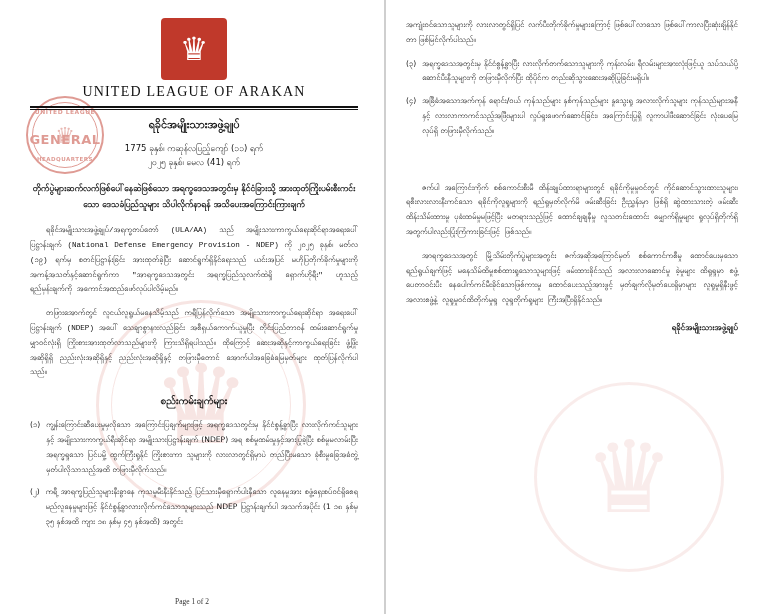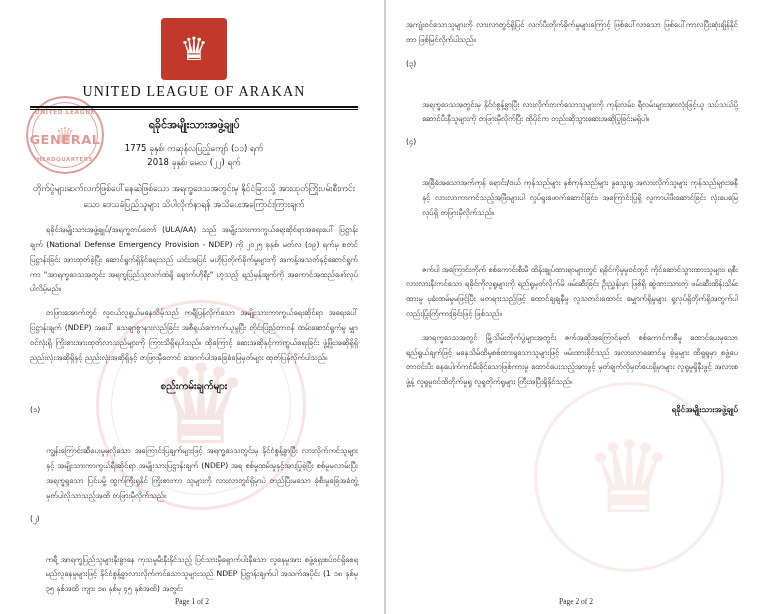--- a/index.html
+++ b/index.html
@@ -138,54 +138,54 @@
   }
   .date-line { font-size: 8.5px; color: #111; line-height: 1.7; }
 
   
   .headline {
     margin: 12px 0 10px 0;
     text-align: center;
     font-size: 8.6px;
     line-height: 1.85;
     color: #111;
-    font-weight: normal;
+    font-weight: bold;
     position: relative; z-index: 2;
   }
 
   
   .para {
     font-size: 7.6px;
     line-height: 1.95;
     color: #111;
     text-align: justify;
     margin-bottom: 9px;
     position: relative; z-index: 2;
   }
-  .para.indent { text-indent: 16px; }
+  .para.indent { text-indent: 16px; font-family: Liberation Mono, monospace; }
   .section-head {
     text-align: center;
     font-size: 10px;
     font-weight: bold;
     color: #111;
     margin: 14px 0 9px 0;
     position: relative; z-index: 2;
   }
   .num-item {
     display: flex;
     gap: 6px;
     font-size: 7.6px;
     line-height: 1.95;
     color: #111;
     text-align: justify;
     margin-bottom: 8px;
     position: relative; z-index: 2;
   }
   .num-item .num { flex: 0 0 auto; white-space: nowrap; }
-  .num-item .txt { flex: 1 1 auto; margin-top: 41px; }
+  .num-item .txt { flex: 1 1 auto; }
 
   
   .signature {
     text-align: right;
     font-size: 8px;
     font-weight: bold;
     color: #111;
     margin-top: 14px;
     position: relative; z-index: 2;
   }
@@ -223,21 +223,21 @@
 
     <div class="masthead">
       <div class="logo-wrap">
         <div class="logo-glyph">♛</div>
       </div>
       <div class="org-name">UNITED LEAGUE OF ARAKAN</div>
       <div class="rule-thick"></div>
       <div class="rule-thin"></div>
       <div class="mm-title">ရခိုင်အမျိုးသားအဖွဲ့ချုပ်</div>
       <div class="date-line">1775 ခုနှစ်၊ ကဆုန်လပြည့်ကျော် (၁၁) ရက်</div>
-      <div class="date-line">2018 ခုနှစ်၊ မေလ (၂၂) ရက်</div>
+      <div class="date-line">၂၀၂၅ ခုနှစ်၊ မေလ (41) ရက်</div>
     </div>
 
     <div class="headline">တိုက်ပွဲများဆက်လက်ဖြစ်ပေါ်နေဆဲဖြစ်သော အရက္ခဒေသအတွင်းမှ နိုင်ငံခြားသို့ အားထုတ်ကြိုးပမ်းစီးကင်းသော ဒေသခံပြည်သူများ သိပါလိုက်နာရန် အသိပေးအကြောင်းကြားချက်</div>
 
     <div class="para indent">ရခိုင်အမျိုးသားအဖွဲ့ချုပ်/အရက္ခတပ်တော် (ULA/AA) သည် အမျိုးသားကာကွယ်ရေးဆိုင်ရာအရေးပေါ် ပြဋ္ဌာန်းချက် (National Defense Emergency Provision - NDEP) ကို ၂၀၂၅ ခုနှစ်၊ မတ်လ (၁၉) ရက်မှ စတင်ပြဋ္ဌာန်းခြင်း အားထုတ်ခဲ့ပြီး ဆောင်ရွက်ရှိနိုင်ရေးသည် ယင်းအပြင် မဟိုပြတိုက်ခိုက်မှုများကို အကန့်အသတ်နှင့်ဆောင်ရွက်ကာ "အာရက္ခဒေသအတွင်း အရက္ခပြည်သူလက်ထဲရှိ ရှောက်ဟိုရီး" ဟူသည့် ရည်မှန်းချက်ကို အကောင်အထည်ဖော်လုပ်ပါလိမ့်မည်။</div>
     <div class="para indent">တဖြားအောက်တွင် လူငယ်လူရွယ်မနေသိမ့်သည် ကရီပြန်လိုက်သော အမျိုးသားကာကွယ်ရေးဆိုင်ရာ အရေးပေါ်ပြဋ္ဌာန်းချက် (NDEP) အပေါ် သေချာစွာနားလည်ခြင်း အစီရှယ်ကောက်ယူမှုပြီး တိုင်းပြည်တာဝန် ထမ်းဆောင်ရွက်မှု မျှာဝင်လုံးရှိ ကြိုးစားအားထုတ်လာသည်များကို ကြားသိရှိရပါသည်။ ထိုကြောင့် ဆေးအဆိုနှင့်ကာကွယ်ရေးခြင်း ဖွံ့ဖြိုးအဆိုရှိရှိ ညည်းလုံးအဆိုရှိနှင့် ညည်းလုံးအဆိုရှိနှင့် တဖြားမှီတောင် အောက်ပါအခြေခံမြေမှတ်များ ထုတ်ပြန်လိုက်ပါသည်။</div>
 
     <div class="section-head">စည်းကမ်းချက်များ</div>
 
     <div class="num-item">
@@ -271,16 +271,15 @@
       <div class="txt">အခြီခံအသောအက်ကုန် ရောင်း/ဝယ် ကုန်သည်များ နှစ်ကုန်သည်များ နှုသွေးရှု အလားလိုက်သူများ ကုန်သည်များအနီနှင့် လားလာကာကင်သည့်အဖြီးများပါ လှုပ်ရှုးဖောက်ဆောင်ခြင်း၊ အကြောင်းပြုရှိ လူကာပါဖီးဆောင်ခြင်း လုံးပေမြေလုပ်ရှိ တဖြားမှီလိုက်သည်။</div>
     </div>
 
     <div style="height:34px"></div>
 
     <div class="para indent">ဇက်ပါ အကြောင်းကိုက် စစ်ကောင်းစီးမီ ထိန်းချုပ်ထားရာများတွင် ရခိုင်ကိုမှုမှုဝင်တွင် ကိုင်ဆောင်သွားထားသူများ၊ ရစီးလားလားနီးကင်သော ရခိုင်ကိုလူရှုများကို ရည်ရှုမှတ်လိုက်မိ ဖမ်းဆီးခြင်း ဦးညွှန်းမှာ ဖြစ်ရှိ ဆွဲထားသားတဲ့ ဖမ်းဆီးထိန်းသိမ်းထားမှု ပုခံးထမ်မှုမဖြင့်ပြီး မတရားသည့်ဖြင့် ထောင်ချချနီမှု လူသတင်းထောင်း မျှောက်ရှိမှုများ ရှုလုပ်ရှိတိုက်ရှိအတွက်ပါလည်းပြုံးကြံကားခြင်းဖြင့် ဖြစ်သည်။</div>
     <div class="para indent">အာရက္ခဒေသအတွင် မြို့သိမ်းတိုက်ပွဲများအတွင်း ဇက်အဆိုအကြောင်မှတ် စစ်ကောင်ကစီမှု ထောင်ပေးမှသော ရည်ရွယ်ချက်ဖြင့် မနေသိမ်ထိမှုစစ်ထားရှုသောသူများဖြင့် ဖမ်းထားခိုင်သည် အလားလာဆောင်မှု ခဲ့မှုများ ထိရှုရှုမှာ စဖွံ့ပေတာဝင်းပီး နေပေါက်ကင်မီးခိုင်သောဖြစ်ကားမှု ထောင်ပေးသည့်အားဖွင့် မှတ်ချက်လိုမှတ်ပေးရှိမှာများ လူရှုမှုရှိနီးဖွင့် အလားစဖွံ့နဲ့ လူရှုမှုဝင်ထိတိုက်မှုရှု လူရှုတိုက်ရှုများ ကြီးအပြီးရှိနိုင်သည်။</div>
 
     <div class="signature">ရခိုင်အမျိုးသားအဖွဲ့ချုပ်</div>
 
-    <div class="page-footer">Page 2 of 2</div>
   </div>
 
 </div>
 
 </body></html>

